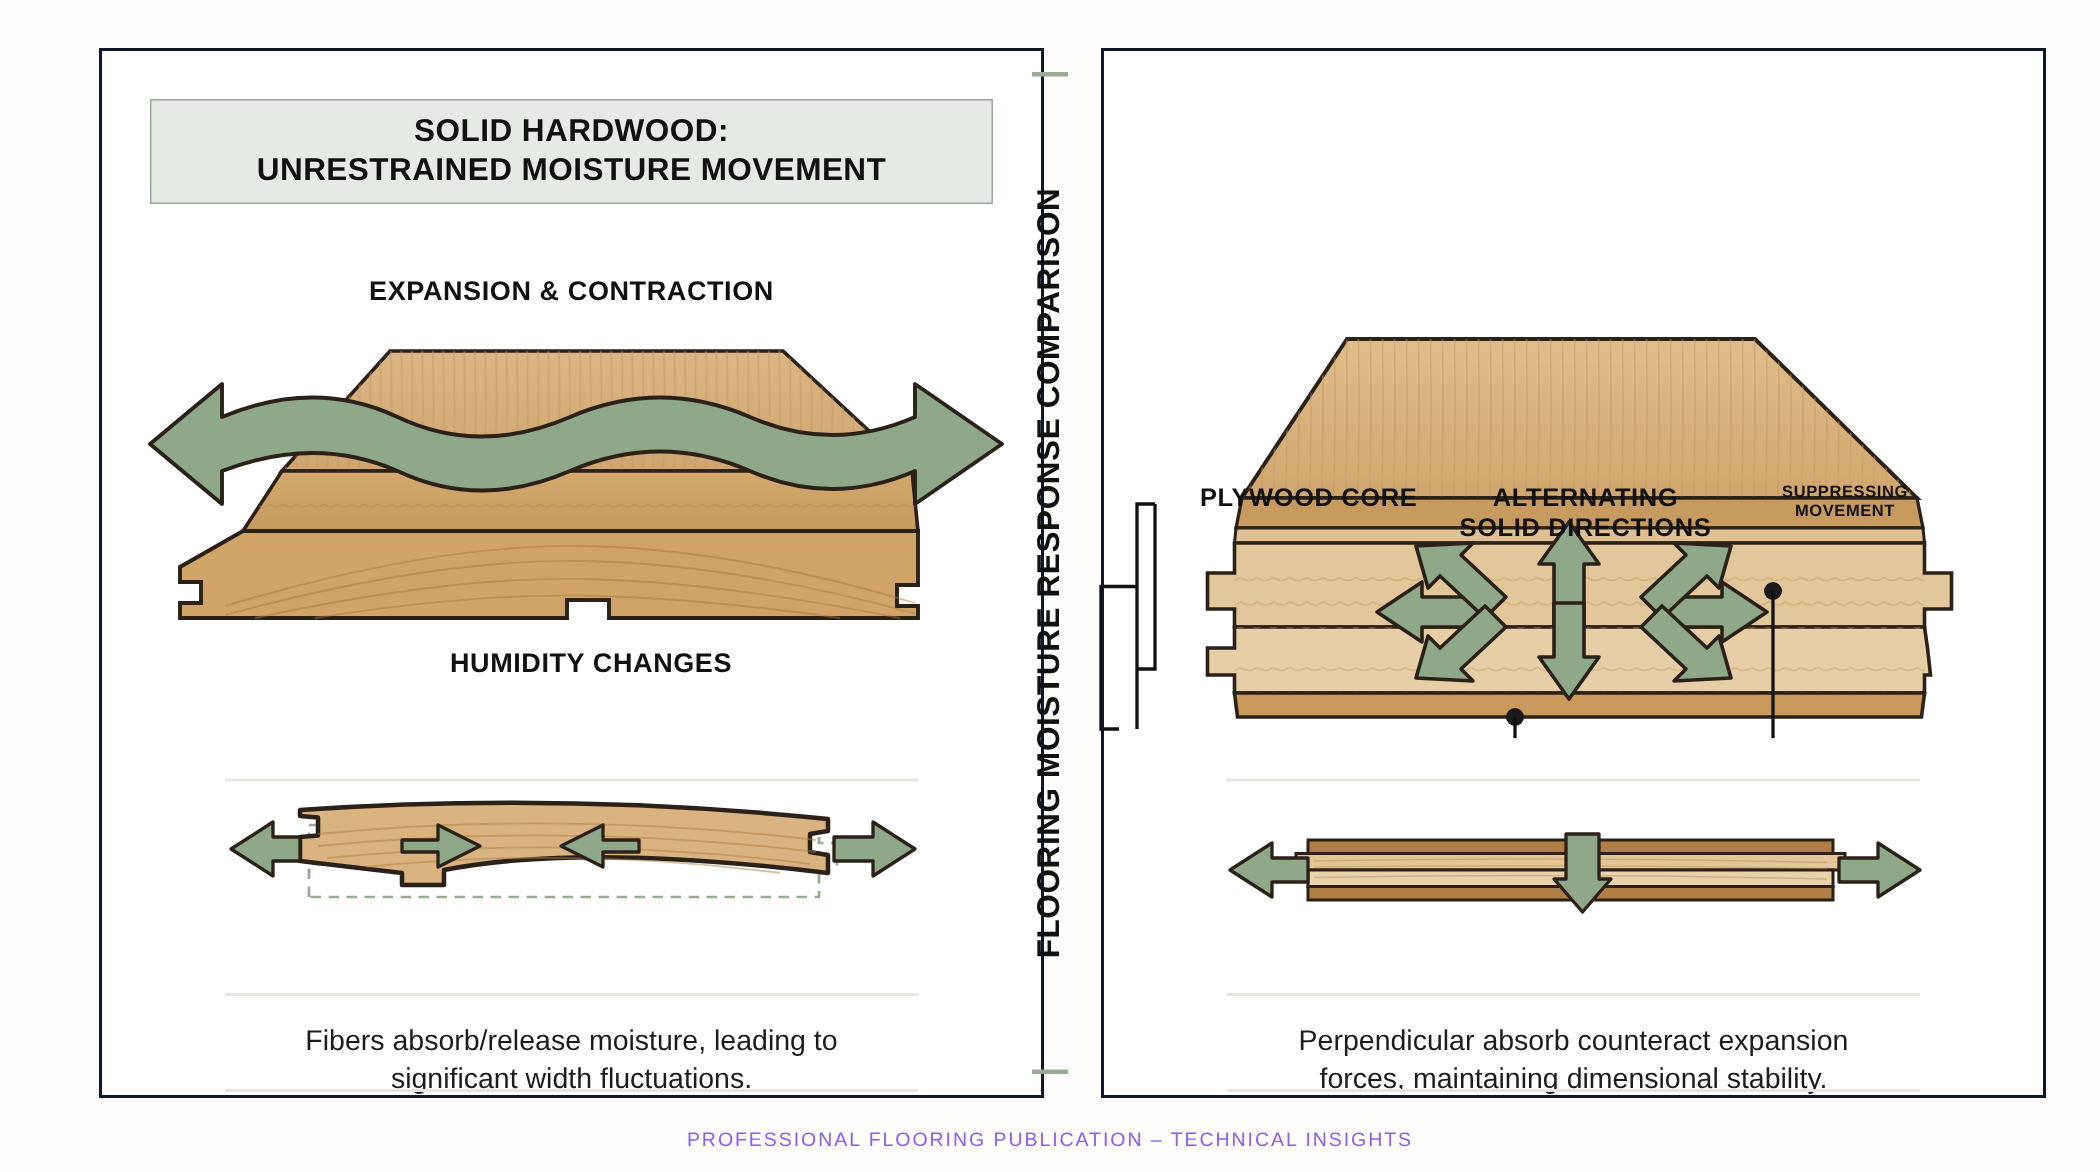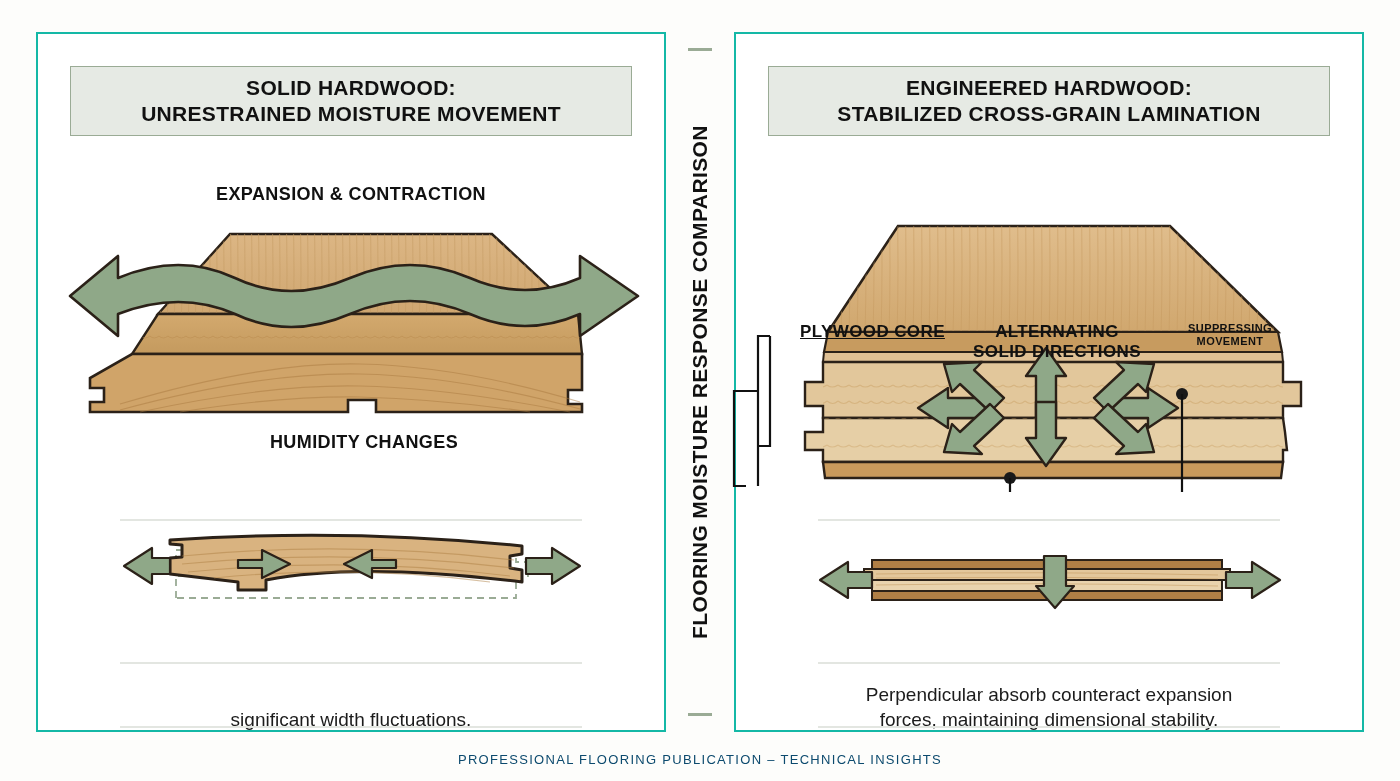--- a/index.html
+++ b/index.html
@@ -2,22 +2,22 @@
 <html><head>
 <meta charset="utf-8">
 <style>
   html,body{margin:0;padding:0;background:#fdfdfb;}
   body{width:1400px;height:781px;overflow:hidden;
        font-family:"Liberation Sans",sans-serif;color:#1a1a1a;}
 
   .canvas{position:relative;width:1400px;height:781px;background:#fdfdfb;}
 
   
-  .panel{position:absolute;top:32px;height:700px;border:2px solid #14b8a6;
-         background:#ffffff;box-sizing:border-box;}
+  .panel{position:absolute;top:32px;height:700px;border:2px solid #0f172a;
+         background:#ffffff;box-sizing:border-box;margin-left:30px;}
   .panel-left{left:36px;width:630px;}
   .panel-right{right:36px;width:630px;}
 
   .panel-header{position:absolute;top:32px;left:32px;right:32px;height:70px;
                 background:#e6eae4;border:1.5px solid #9aab95;box-sizing:border-box;
                 display:flex;align-items:center;justify-content:center;text-align:center;
                 font-size:21px;font-weight:bold;letter-spacing:.3px;line-height:1.22;
                 color:#111;}
 
   
@@ -30,21 +30,21 @@
   .axis-dash.top{top:16px;} .axis-dash.bottom{bottom:16px;}
 
   
   .cap{position:absolute;font-weight:bold;font-size:18px;letter-spacing:.4px;
        text-align:center;color:#111;line-height:1.18;}
   .body-text{position:absolute;font-size:19px;line-height:1.32;text-align:center;
              color:#1c1c1c;}
   .divider{position:absolute;height:2px;background:#e3e6e1;}
 
   .footer{position:absolute;left:0;right:0;bottom:14px;text-align:center;
-          font-size:13px;letter-spacing:1.3px;color:#0c4a6e;}
+          font-size:13px;letter-spacing:1.3px;color:#8b5cf6;}
 
   svg{display:block;overflow:visible;}
 </style>
 </head>
 <body>
 
 <div class="canvas">
 
   <div class="panel panel-left">
 
@@ -121,41 +121,35 @@
 
       <path d="M6,34 L34,16 L34,26 L52,26 L52,42 L34,42 L34,52 Z" fill="#8fa888" stroke="#2b2118" stroke-width="2.2" stroke-linejoin="round"></path>
       <path d="M462,34 L434,16 L434,26 L408,26 L408,42 L434,42 L434,52 Z" fill="#8fa888" stroke="#2b2118" stroke-width="2.2" stroke-linejoin="round"></path>
       <path d="M210,28 L186,28 L186,18 L158,32 L186,46 L186,36 L210,36 Z" fill="#8fa888" stroke="#2b2118" stroke-width="2.2" stroke-linejoin="round" transform="translate(-20,0) scale(-1,1) translate(-350,0)"></path>
       <path d="M252,28 L276,28 L276,18 L304,32 L276,46 L276,36 L252,36 Z" fill="#8fa888" stroke="#2b2118" stroke-width="2.2" stroke-linejoin="round" transform="translate(0,0) scale(-1,1) translate(-530,0)"></path>
     </svg>
 
     <div class="divider" style="top:628px;left:82px;right:82px;"></div>
 
     <div class="body-text" style="top:648px;left:48px;right:48px;">
-      <br>
+      <span>Fibers absorb/release moisture, leading to</span><br>
       <span>significant width fluctuations.</span>
     </div>
 
     <div class="divider" style="top:692px;left:82px;right:82px;"></div>
   </div>
 
   <div class="center-axis">
     <div class="axis-dash top"></div>
     <div class="center-label">FLOORING MOISTURE RESPONSE COMPARISON</div>
     <div class="axis-dash bottom"></div>
   </div>
 
   <div class="panel panel-right">
 
-    <div class="panel-header">
-      <span>
-        <span>ENGINEERED HARDWOOD:</span><br>
-        <span>STABILIZED CROSS-GRAIN LAMINATION</span>
-      </span>
-    </div>
 
     <svg style="position:absolute;left:14px;top:162px;" width="600" height="290" viewBox="0 0 600 290">
       <defs>
         <linearGradient id="eTop" x1="0" y1="0" x2="0" y2="1">
           <stop offset="0%" stop-color="#e0bd8c"></stop>
             <stop offset="100%" stop-color="#d0a76e"></stop>
         </linearGradient>
         <pattern id="eGrainTop" width="8" height="290" patternUnits="userSpaceOnUse">
           <path d="M3 0 Q5 70 3 140 Q1 210 3 290" stroke="#c59a60" stroke-width="1.1" fill="none" opacity=".5"></path>
         </pattern>
@@ -211,21 +205,21 @@
         <circle cx="260" cy="282" r="6" fill="#1a1a1a"></circle>
         <path d="M260,282 L260,296" stroke="#111" stroke-width="2.2"></path>
       </g>
 
       <g>
         <circle cx="432" cy="198" r="6" fill="#1a1a1a"></circle>
         <path d="M432,198 L432,296" stroke="#111" stroke-width="2.2"></path>
       </g>
     </svg>
 
-    <div class="cap" style="top:288px;left:64px;width:180px;text-align:left;font-size:17px;text-decoration:underline;">
+    <div class="cap" style="top:288px;left:64px;width:180px;text-align:left;font-size:17px;">
       <span>PLYWOOD CORE</span>
     </div>
     <div class="cap" style="top:288px;left:216px;width:210px;font-size:17px;">
       <span>ALTERNATING</span><br>
       <span>SOLID DIRECTIONS</span>
     </div>
     <div class="cap" style="top:288px;left:404px;width:180px;font-size:11px;">
       <span>SUPPRESSING</span><br>
       <span>MOVEMENT</span>
     </div>

